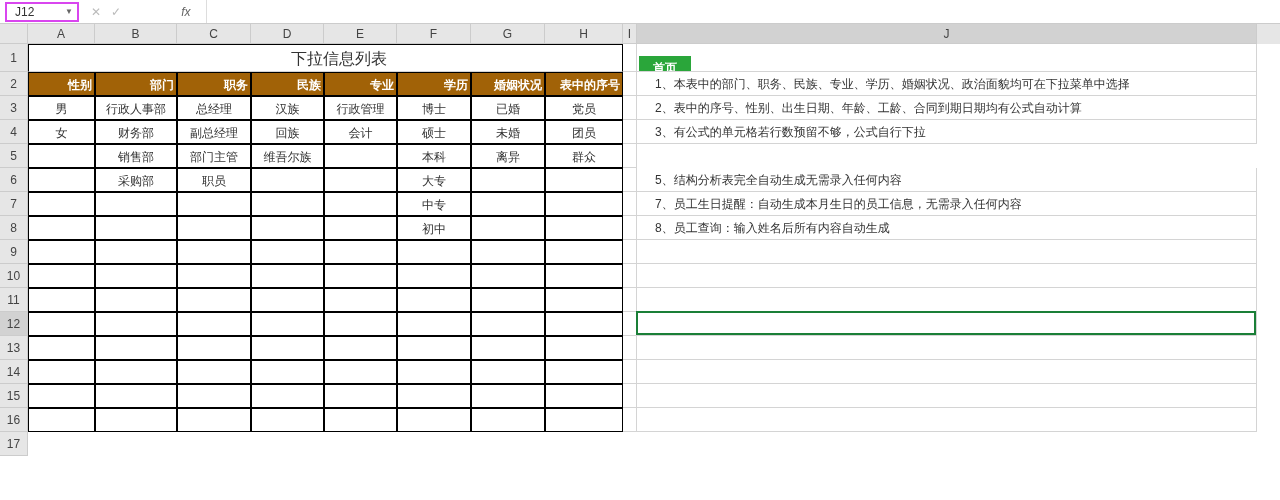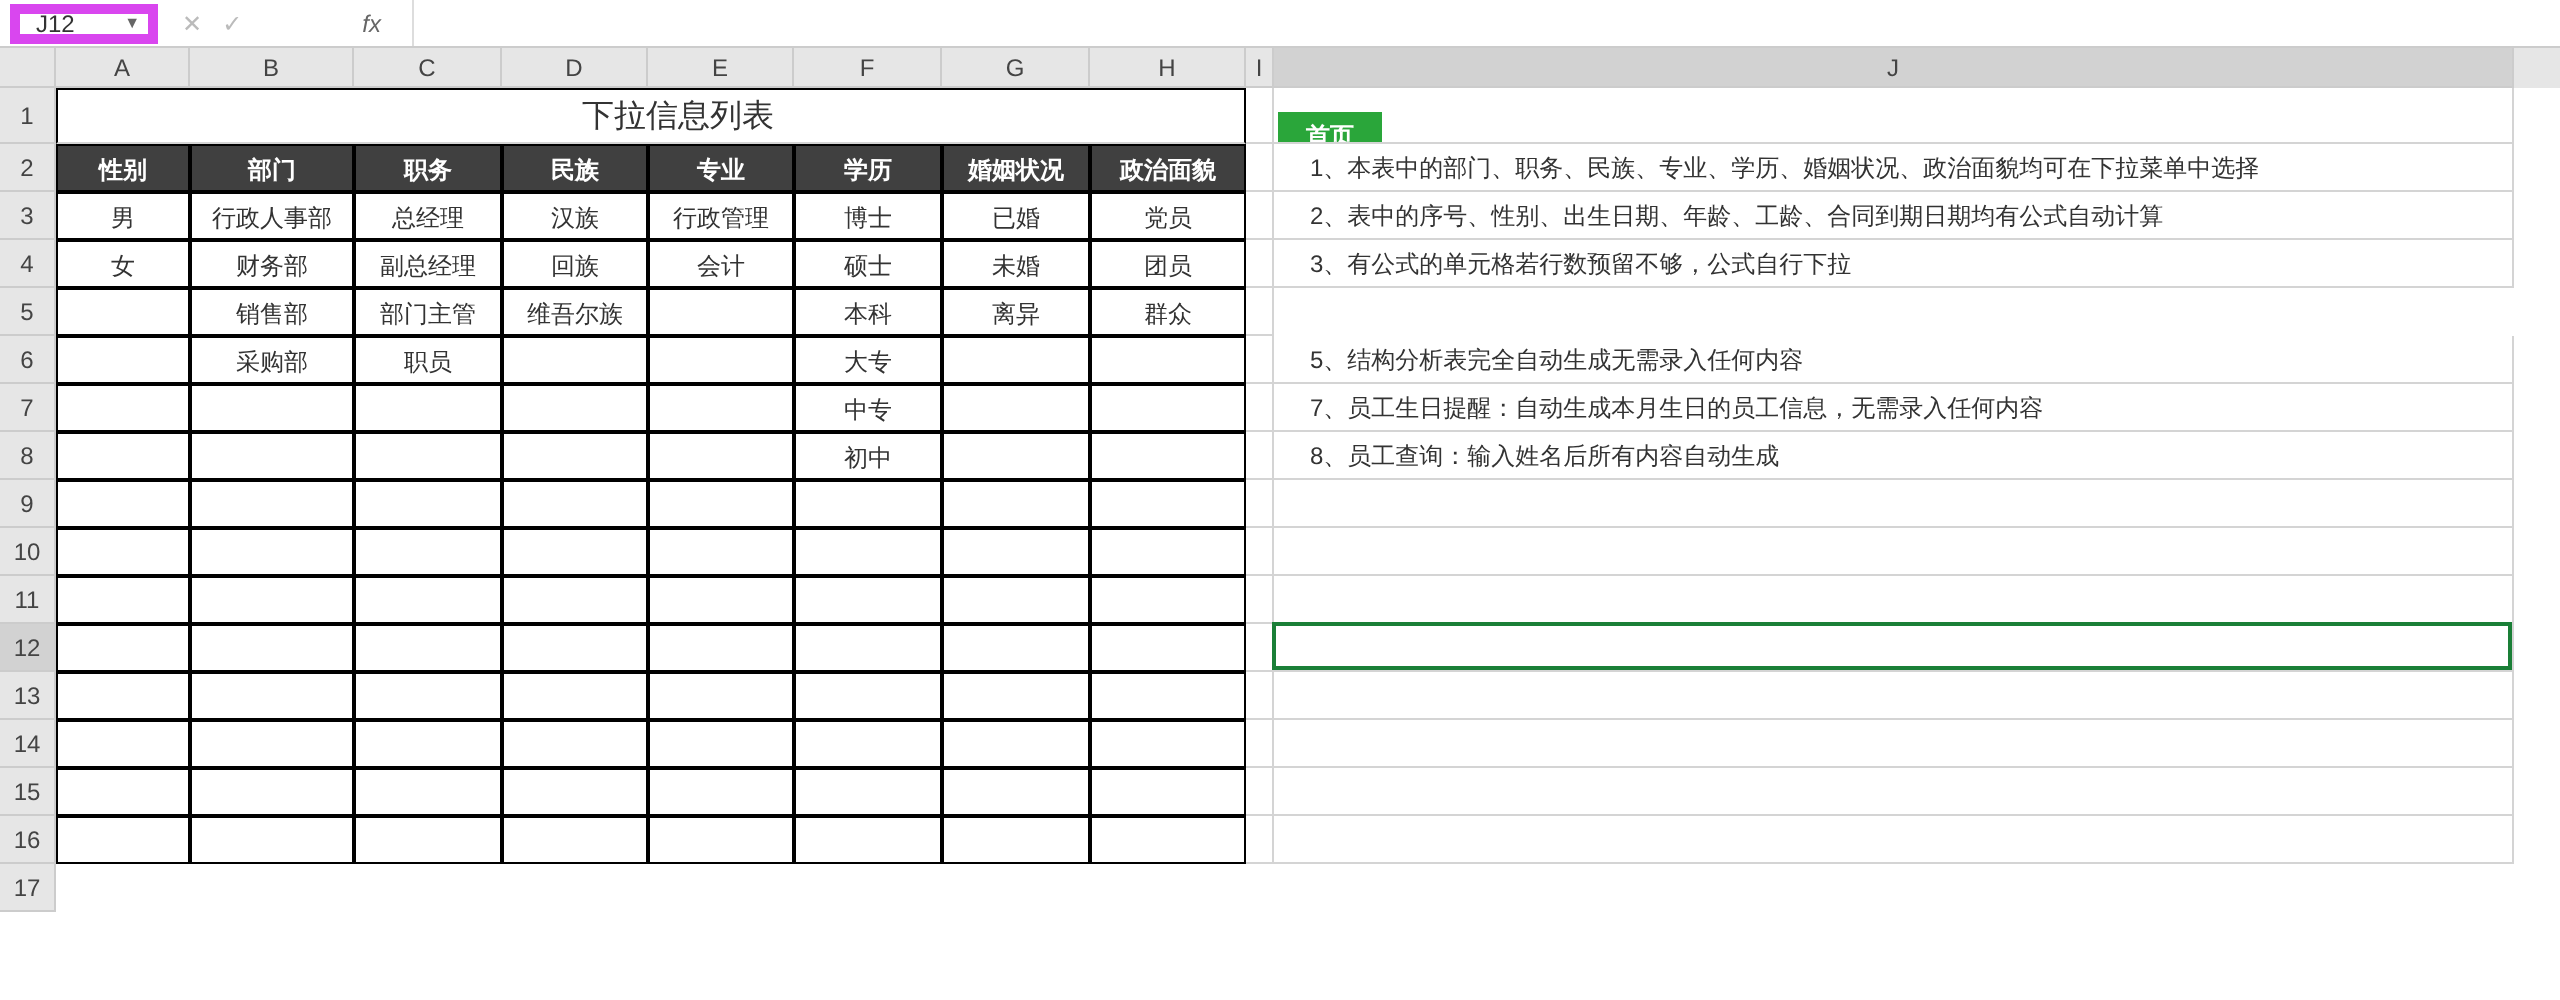--- a/index.html
+++ b/index.html
@@ -15,21 +15,21 @@
     display: flex;
     align-items: center;
     height: 24px;
     border-bottom: 1px solid #ccc;
     background: #fff;
   }
   .name-box {
     width: 74px;
     height: 20px;
     margin: 2px 2px 2px 5px;
-    border: 5px solid #d946ef;
+    border: 2px solid #d946ef;
     background: #fff;
     display: flex;
     align-items: center;
     justify-content: space-between;
     padding: 0 4px 0 8px;
   }
   .name-box-dd {
     color: #666;
     font-size: 8px;
   }
@@ -122,24 +122,24 @@
   .wG { width: 74px; } .wH { width: 78px; } .wI { width: 14px; }
   .wJ { width: 620px; }
 
   
   .tbl-title {
     height: 28px; line-height: 28px;
     font-size: 16px; text-align: center;
     border-top: 1px solid #000;
   }
   .tbl-hdr {
-    background: #404040;
+    background: #a16207;
     color: #fff;
     font-weight: bold;
-    text-align: center;
+    text-align: right;
     border: 1px solid #000 !important;
   }
   .tbl-cell {
     text-align: center;
     border: 1px solid #000 !important;
   }
   .tbl-left  { border-left: 1px solid #000 !important; }
   .tbl-right { border-right: 1px solid #000 !important; }
   .tbl-top   { border-top: 1px solid #000 !important; }
 
@@ -225,21 +225,21 @@
           <div class="cell wJ" style="line-height: 28px;"><span class="home-btn">首页</span></div>
         </div>
         <div class="cell-row">
           <div class="cell wA tbl-hdr">性别</div>
           <div class="cell wB tbl-hdr">部门</div>
           <div class="cell wC tbl-hdr">职务</div>
           <div class="cell wD tbl-hdr">民族</div>
           <div class="cell wE tbl-hdr">专业</div>
           <div class="cell wF tbl-hdr">学历</div>
           <div class="cell wG tbl-hdr">婚姻状况</div>
-          <div class="cell wH tbl-hdr">政治面貌</div>
+          <div class="cell wH tbl-hdr">表中的序号</div>
           <div class="cell wI cI"></div>
           <div class="cell wJ note-line">1、本表中的部门、职务、民族、专业、学历、婚姻状况、政治面貌均可在下拉菜单中选择</div>
         </div>
         <div class="cell-row">
           <div class="cell wA tbl-cell">男</div>
           <div class="cell wB tbl-cell">行政人事部</div>
           <div class="cell wC tbl-cell">总经理</div>
           <div class="cell wD tbl-cell">汉族</div>
           <div class="cell wE tbl-cell">行政管理</div>
           <div class="cell wF tbl-cell">博士</div>

